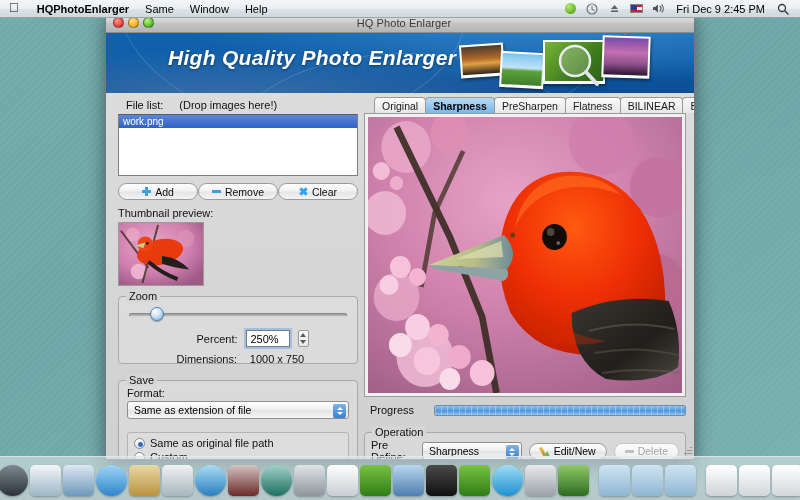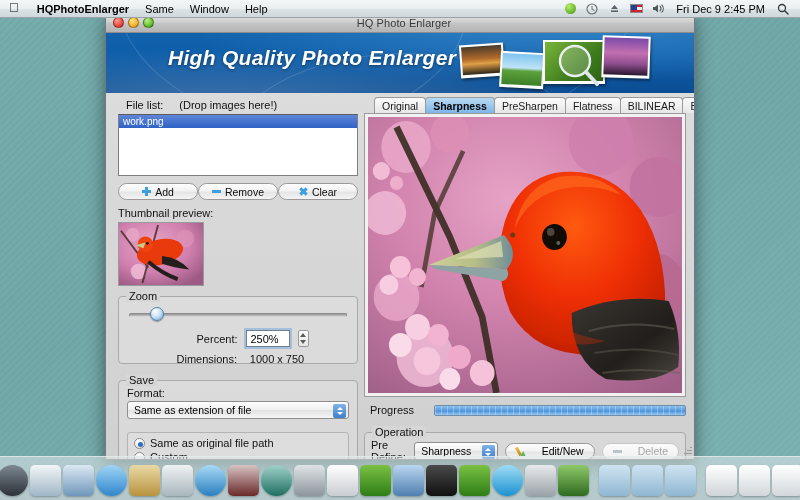--- a/index.html
+++ b/index.html
@@ -186,21 +186,21 @@
   .pbar i{ display:block;height:100%;
     background:repeating-linear-gradient(90deg, rgba(255,255,255,.28) 0 1px, rgba(255,255,255,0) 1px 6px);}
   #opgrp{ margin-top:16px; padding:6px 6px; height:36px;}
   .oprow{ display:flex; align-items:center; gap:7px; }
   .oprow .cap{ width:56px; }
   .oprow .popup{ width:125px; }
   .obtn{
     height:17px; border-radius:9px; padding:0 10px;
     border:1px solid #9a9a9a;
     background:linear-gradient(to bottom,#fdfdfd 0%,#f2f2f2 48%,#e4e4e4 52%,#f4f4f4 100%);
-    display:flex;align-items:center;justify-content:center;gap:16px;font-size:10.5px;
+    display:flex;align-items:center;justify-content:center;gap:4px;font-size:10.5px;
   }
   .obtn.dim{color:#a6a6a6;border-color:#c6c6c6;background:linear-gradient(to bottom,#fbfbfb,#f0f0f0);}
   .pencilico{width:10px;height:10px;position:relative;display:inline-block;}
   .pencilico:before{content:"";position:absolute;left:1px;top:1px;width:3px;height:9px;
      background:linear-gradient(to bottom,#f0c040,#c08a18);transform:rotate(-30deg);}
   .pencilico:after{content:"";position:absolute;right:0px;bottom:0px;width:5px;height:5px;
      background:#5cb85c;clip-path:polygon(50% 0,100% 100%,0 100%);}
   #grip{position:absolute;right:1px;bottom:1px;width:13px;height:13px;}
   #grip i{position:absolute;right:1px;height:1px;background:#9a9a9a;}
   

